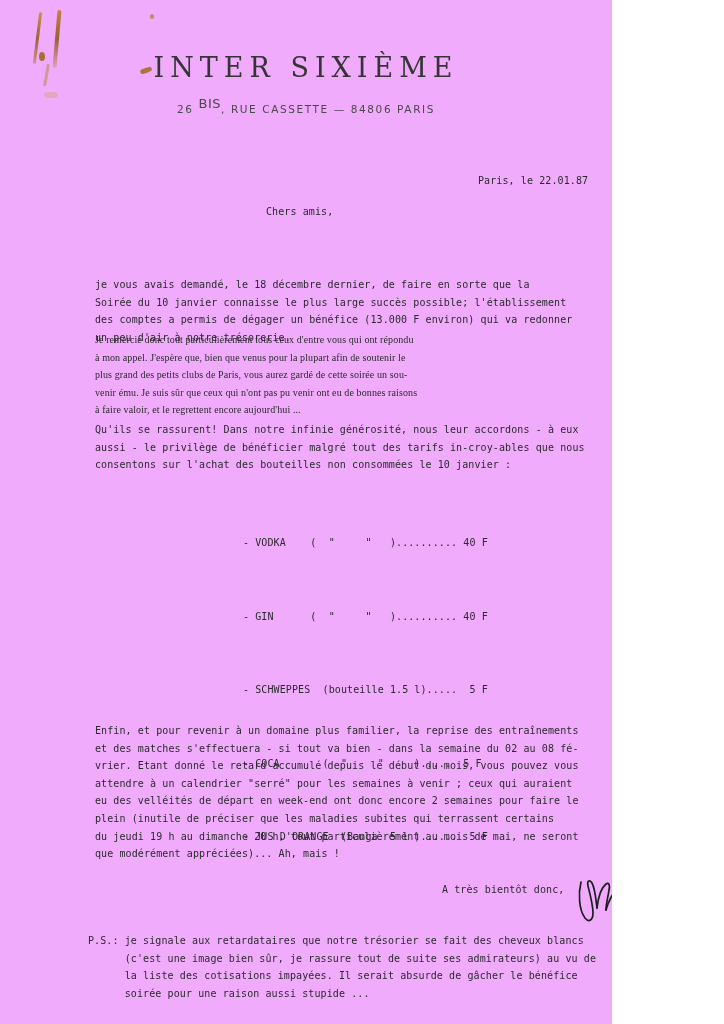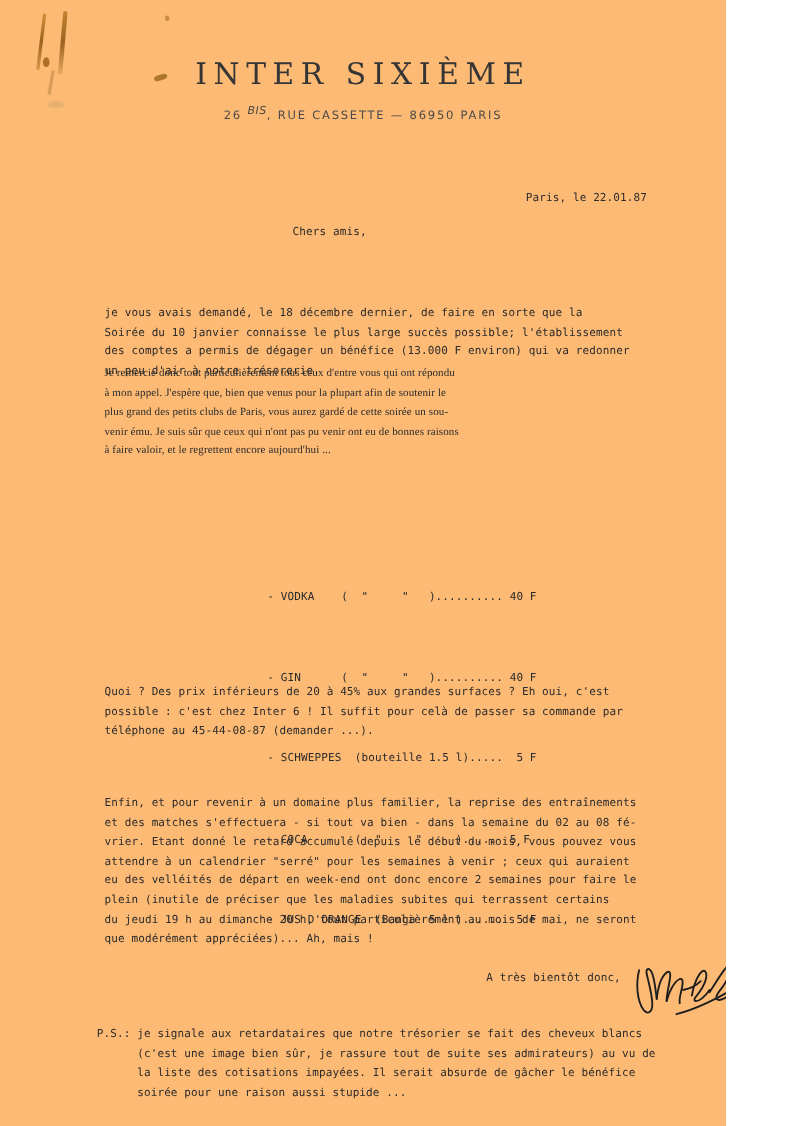--- a/index.html
+++ b/index.html
@@ -2,23 +2,23 @@
 <html><head>
 <meta charset="utf-8">
 <style>
   html, body {
     margin: 0;
     padding: 0;
     background: #ffffff;
   }
   #page {
     position: relative;
-    width: 660px;
+    width: 612px;
     height: 1024px;
-    background: #fdba74;
+    background: #f0abfc;
     overflow: hidden;
     font-family: "DejaVu Sans Mono", "Liberation Mono", monospace;
     color: #2b2b2b;
   }
 
   
   .stain {
     position: absolute;
     background: #a86a1c;
     opacity: .85;
@@ -55,24 +55,23 @@
     font-weight: 400;
   }
   .address {
     margin-top: 13px;
     font-family: "DejaVu Sans", "Liberation Sans", sans-serif;
     font-size: 10.5px;
     letter-spacing: 1.6px;
     color: #4a4a4a;
   }
   .address .sup {
-    font-size: 10px;
+    font-size: 13px;
     vertical-align: super;
     letter-spacing: .5px;
-    font-style: italic;
   }
 
   
   .body-text {
     position: absolute;
     left: 0; right: 0; top: 0;
     font-size: 10px;
     line-height: 17.6px;
     letter-spacing: .1px;
     white-space: pre;
@@ -114,53 +113,53 @@
   <div class="stain s2"></div>
   <div class="stain s3"></div>
   <div class="stain s4"></div>
   <div class="stain s5"></div>
   <div class="stain s6"></div>
   <div class="stain s7"></div>
 
   <div class="letterhead">
     <div class="brand">INTER SIXIÈME</div>
     <div class="address">
-      <span>26 </span><span class="sup">BIS</span><span>, RUE CASSETTE  —  86950 PARIS</span>
+      <span>26 </span><span class="sup">BIS</span><span>, RUE CASSETTE  —  84806 PARIS</span>
     </div>
   </div>
 
   <div class="body-text">
 
     <div class="blk dateline">Paris, le 22.01.87</div>
 
     <div class="blk salut">Chers amis,</div>
 
     <div class="blk p1">je vous avais demandé, le 18 décembre dernier, de faire en sorte que la
 Soirée du 10 janvier connaisse le plus large succès possible; l'établissement
 des comptes a permis de dégager un bénéfice (13.000 F environ) qui va redonner
 un peu d'air à notre trésorerie.</div>
 
     <div class="blk p2">Je remercie donc tout particulièrement tous ceux d'entre vous qui ont répondu
 à mon appel. J'espère que, bien que venus pour la plupart afin de soutenir le
 plus grand des petits clubs de Paris, vous aurez gardé de cette soirée un sou-
 venir ému. Je suis sûr que ceux qui n'ont pas pu venir ont eu de bonnes raisons
 à faire valoir, et le regrettent encore aujourd'hui ...</div>
 
+    <div class="blk p3">Qu'ils se rassurent! Dans notre infinie générosité, nous leur accordons - à eux
+aussi - le privilège de bénéficier malgré tout des tarifs in-croy-ables que nous
+consentons sur l'achat des bouteilles non consommées le 10 janvier :</div>
 
     <div class="blk pricelist">
       <div>- VODKA    (  "     "   ).......... 40 F</div>
       <div>- GIN      (  "     "   ).......... 40 F</div>
       <div>- SCHWEPPES  (bouteille 1.5 l).....  5 F</div>
       <div>- COCA       (  "     "     ).....  5 F</div>
       <div>- JUS D'ORANGE  (Banga  5 l )......  5 F</div>
     </div>
 
-    <div class="blk p4">Quoi ? Des prix inférieurs de 20 à 45% aux grandes surfaces ? Eh oui, c'est
-possible : c'est chez Inter 6 ! Il suffit pour celà de passer sa commande par
-téléphone au 45-44-08-87 (demander ...).</div>
 
 
     <div class="blk p6">Enfin, et pour revenir à un domaine plus familier, la reprise des entraînements
 et des matches s'effectuera - si tout va bien - dans la semaine du 02 au 08 fé-
 vrier. Etant donné le retard accumulé depuis le début du mois, vous pouvez vous
 attendre à un calendrier "serré" pour les semaines à venir ; ceux qui auraient
 eu des velléités de départ en week-end ont donc encore 2 semaines pour faire le
 plein (inutile de préciser que les maladies subites qui terrassent certains
 du jeudi 19 h au dimanche 20 h, tout particulièrement au mois de mai, ne seront
 que modérément appréciées)... Ah, mais !</div>

